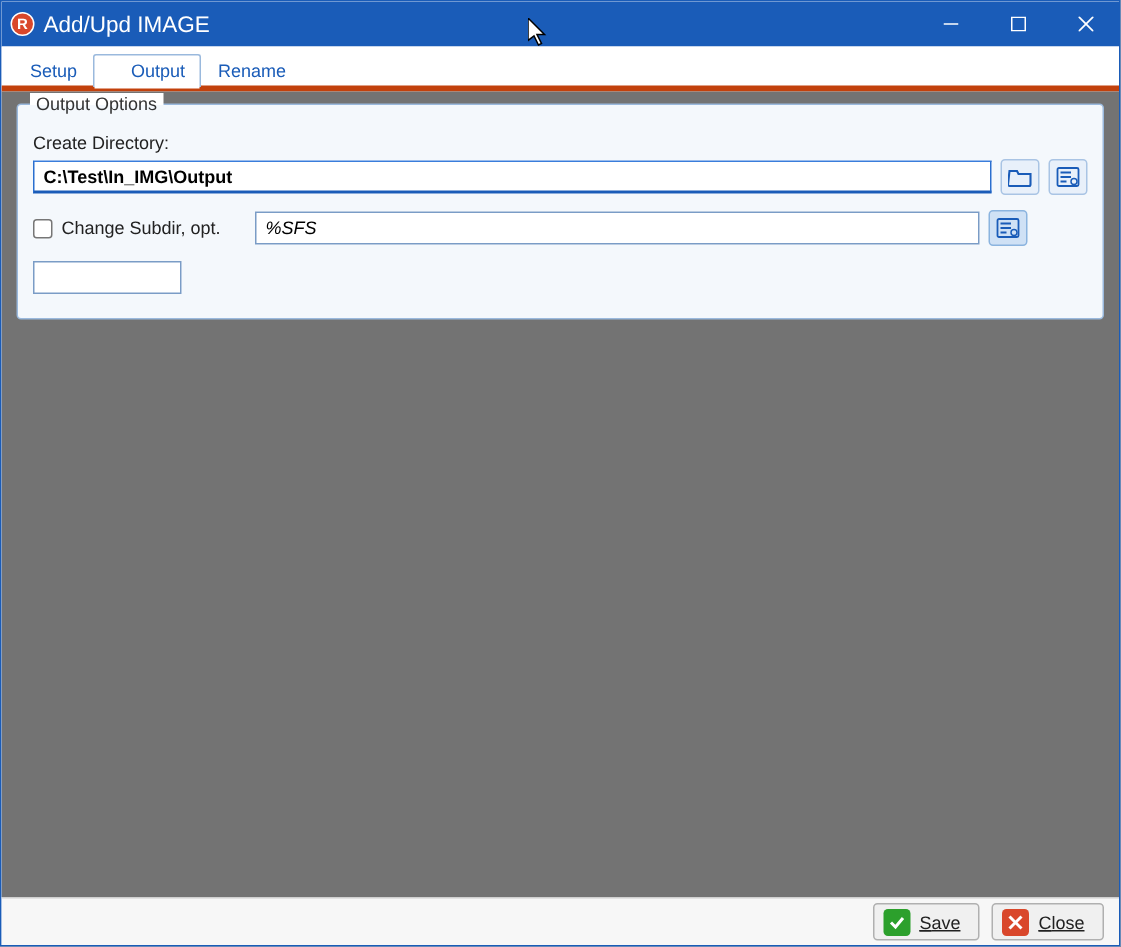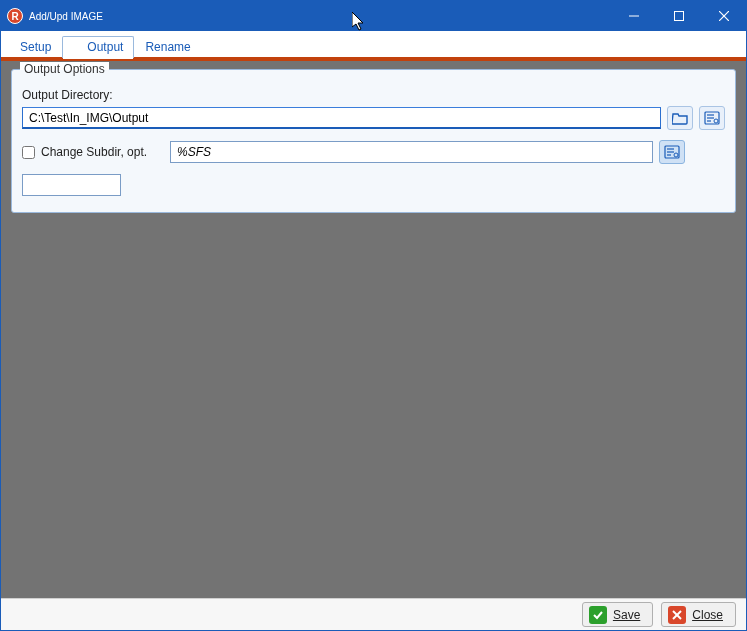--- a/index.html
+++ b/index.html
@@ -29,21 +29,21 @@
   }
   .titlebar .appicon {
     width: 16px; height: 16px;
     background: #d9472b;
     border-radius: 50%;
     display: flex; align-items: center; justify-content: center;
     font-size: 10px; font-weight: bold; color: #fff;
     margin-right: 6px;
     border: 1px solid #fff;
   }
-  .titlebar .title { flex: 0 0 auto; font-size: 10px; }
+  .titlebar .title { flex: 0 0 auto; font-size: 15px; }
   .titlebar .spacer { flex: 1; }
   .titlebar .winbtn {
     width: 45px; height: 30px;
     display: flex; align-items: center; justify-content: center;
     cursor: pointer;
   }
 
   
   .cursor {
     position: absolute;
@@ -128,20 +128,21 @@
     background: #fff;
     padding: 2px 6px;
     font-family: inherit;
     font-size: 12px;
   }
   .textinput.main {
     flex: 1;
     border: 1px solid #2a6fcf;
     border-top: 1px solid #3a7ddb;
     border-bottom: 2px solid #1a5cb8;
+    font-weight: bold;
   }
   .textinput.mid { width: 483px; font-style: italic; }
   .textinput.small { width: 99px; }
 
   .iconbtn {
     width: 26px; height: 24px;
     border: 1px solid #a9c4e4;
     background: #e8f0fa;
     border-radius: 3px;
     display: flex; align-items: center; justify-content: center;
@@ -220,21 +221,21 @@
 <div class="tabbar">
   <div class="tab">Setup</div>
   <div class="tab active">Output</div>
   <div class="tab">Rename</div>
 </div>
 
 <div class="content">
   <div class="groupbox">
     <div class="legend">Output Options</div>
 
-    <div class="row-label">Output Directory:</div>
+    <div class="row-label">Create Directory:</div>
 
     <div class="row">
       <input class="textinput main" type="text" value="C:\Test\In_IMG\Output" style="">
       <div class="iconbtn">
         <svg width="16" height="14">
           <path d="M1 3h5l1 2h8v7a1 1 0 0 1 -1 1h-13a1 1 0 0 1 -1 -1z" fill="none" stroke="#1a5cb8" stroke-width="1.4"></path>
         </svg>
       </div>
       <div class="iconbtn">
         <svg width="16" height="14">

